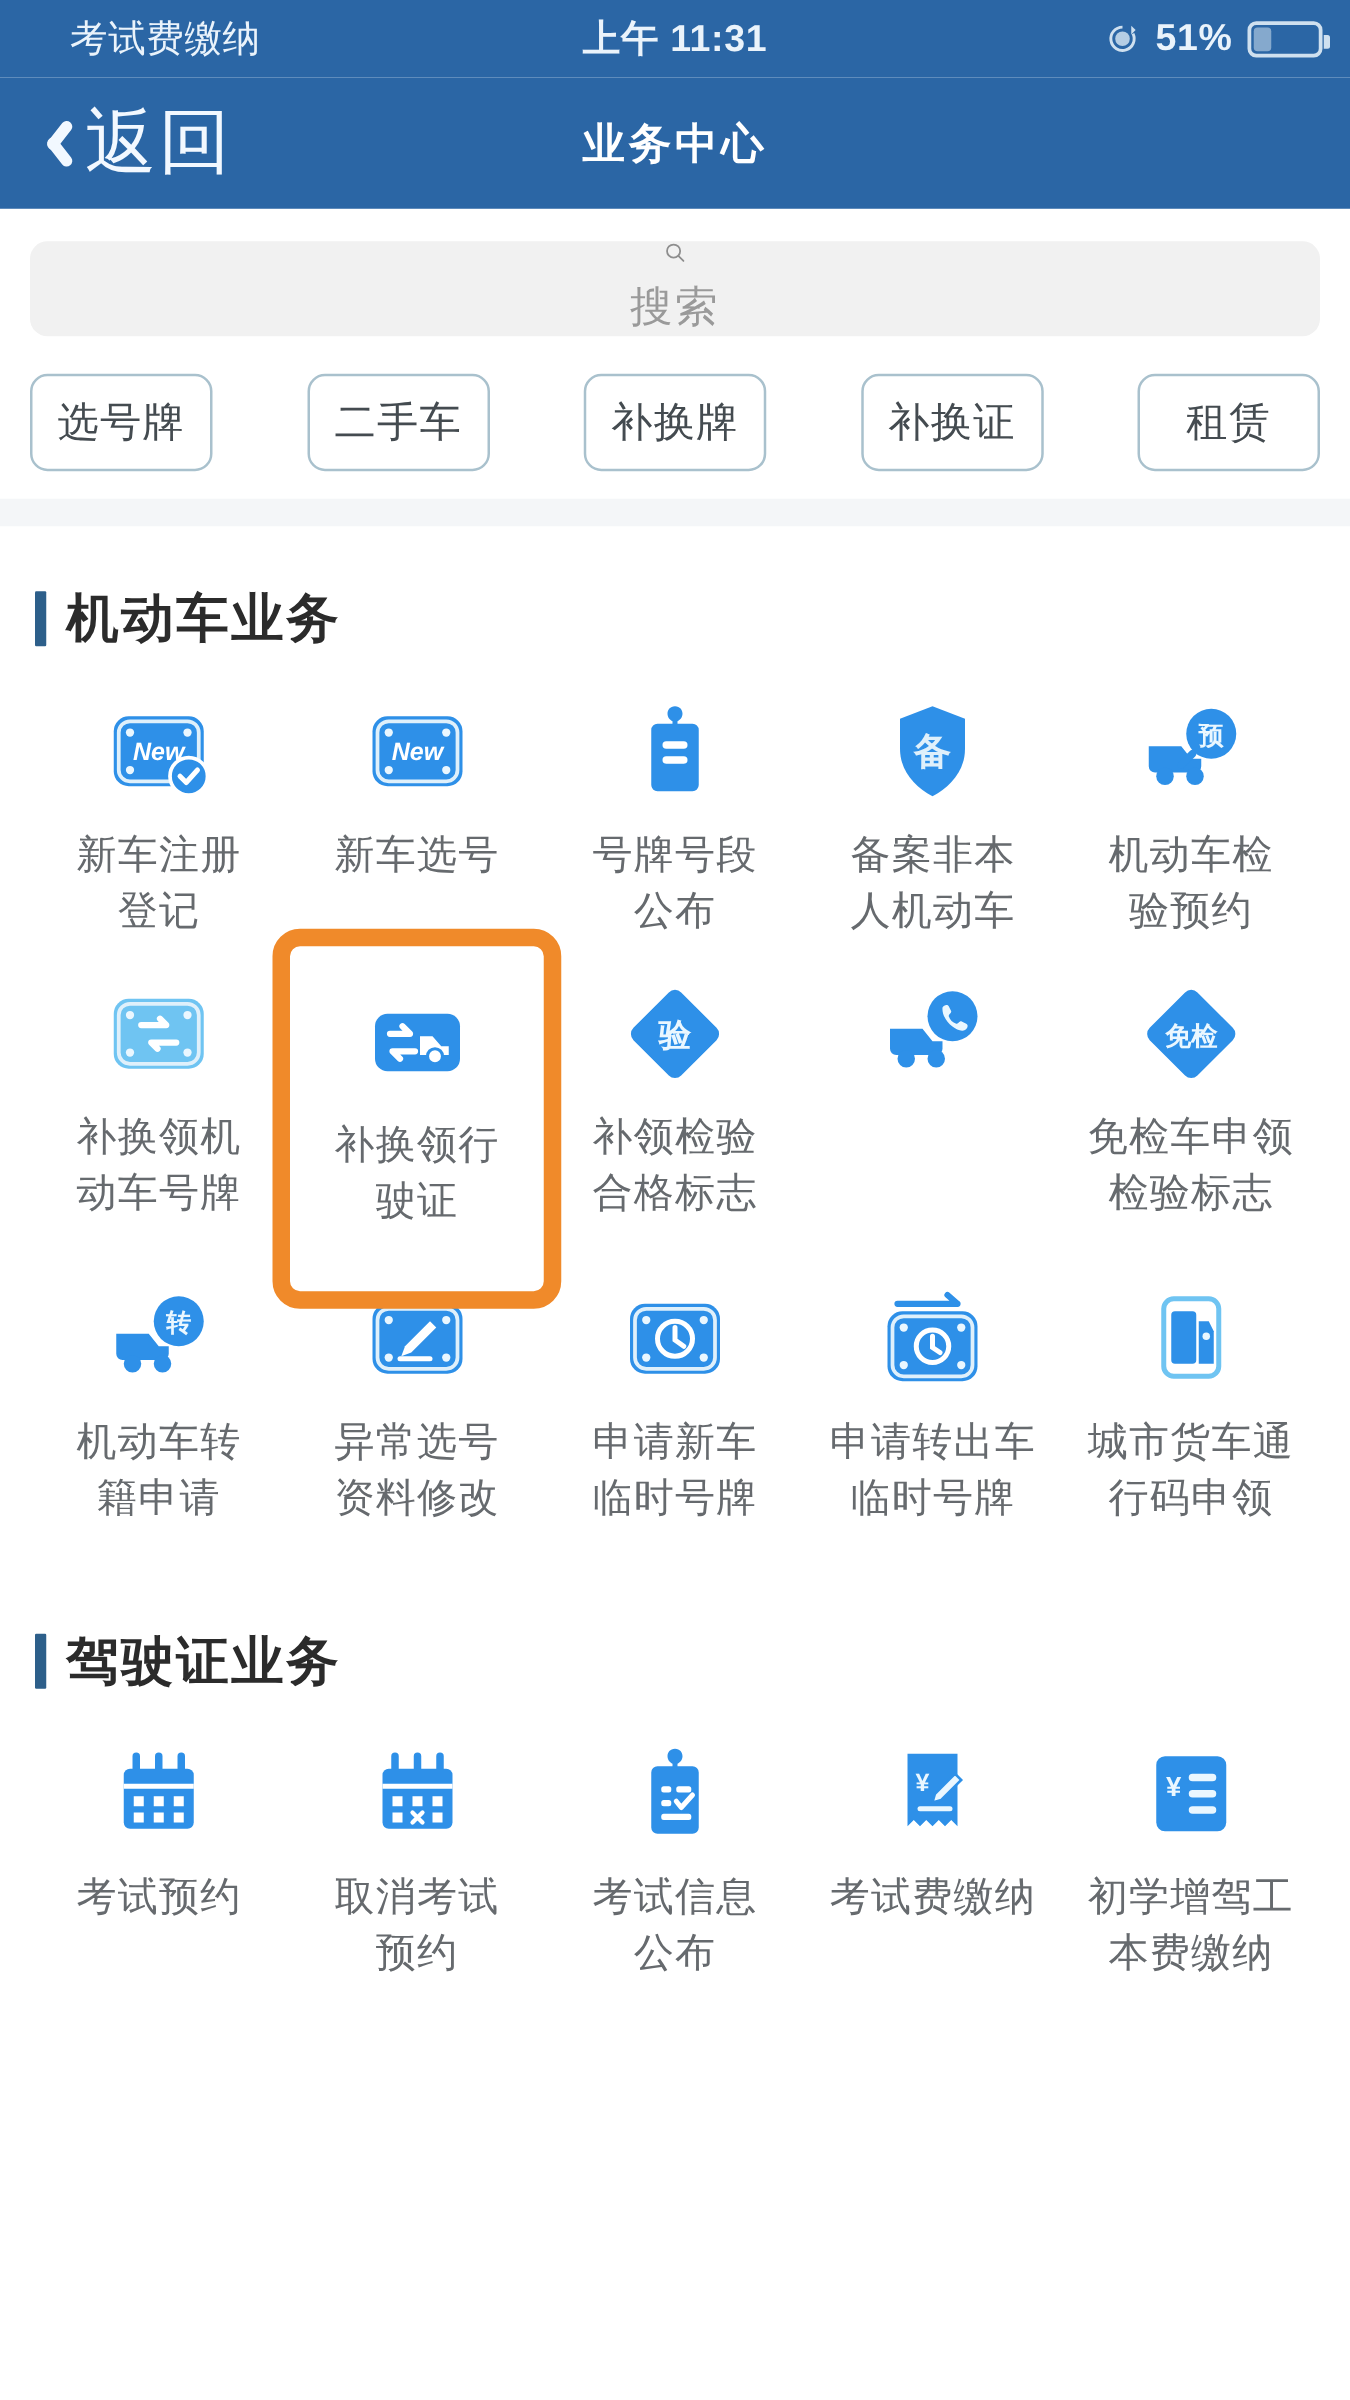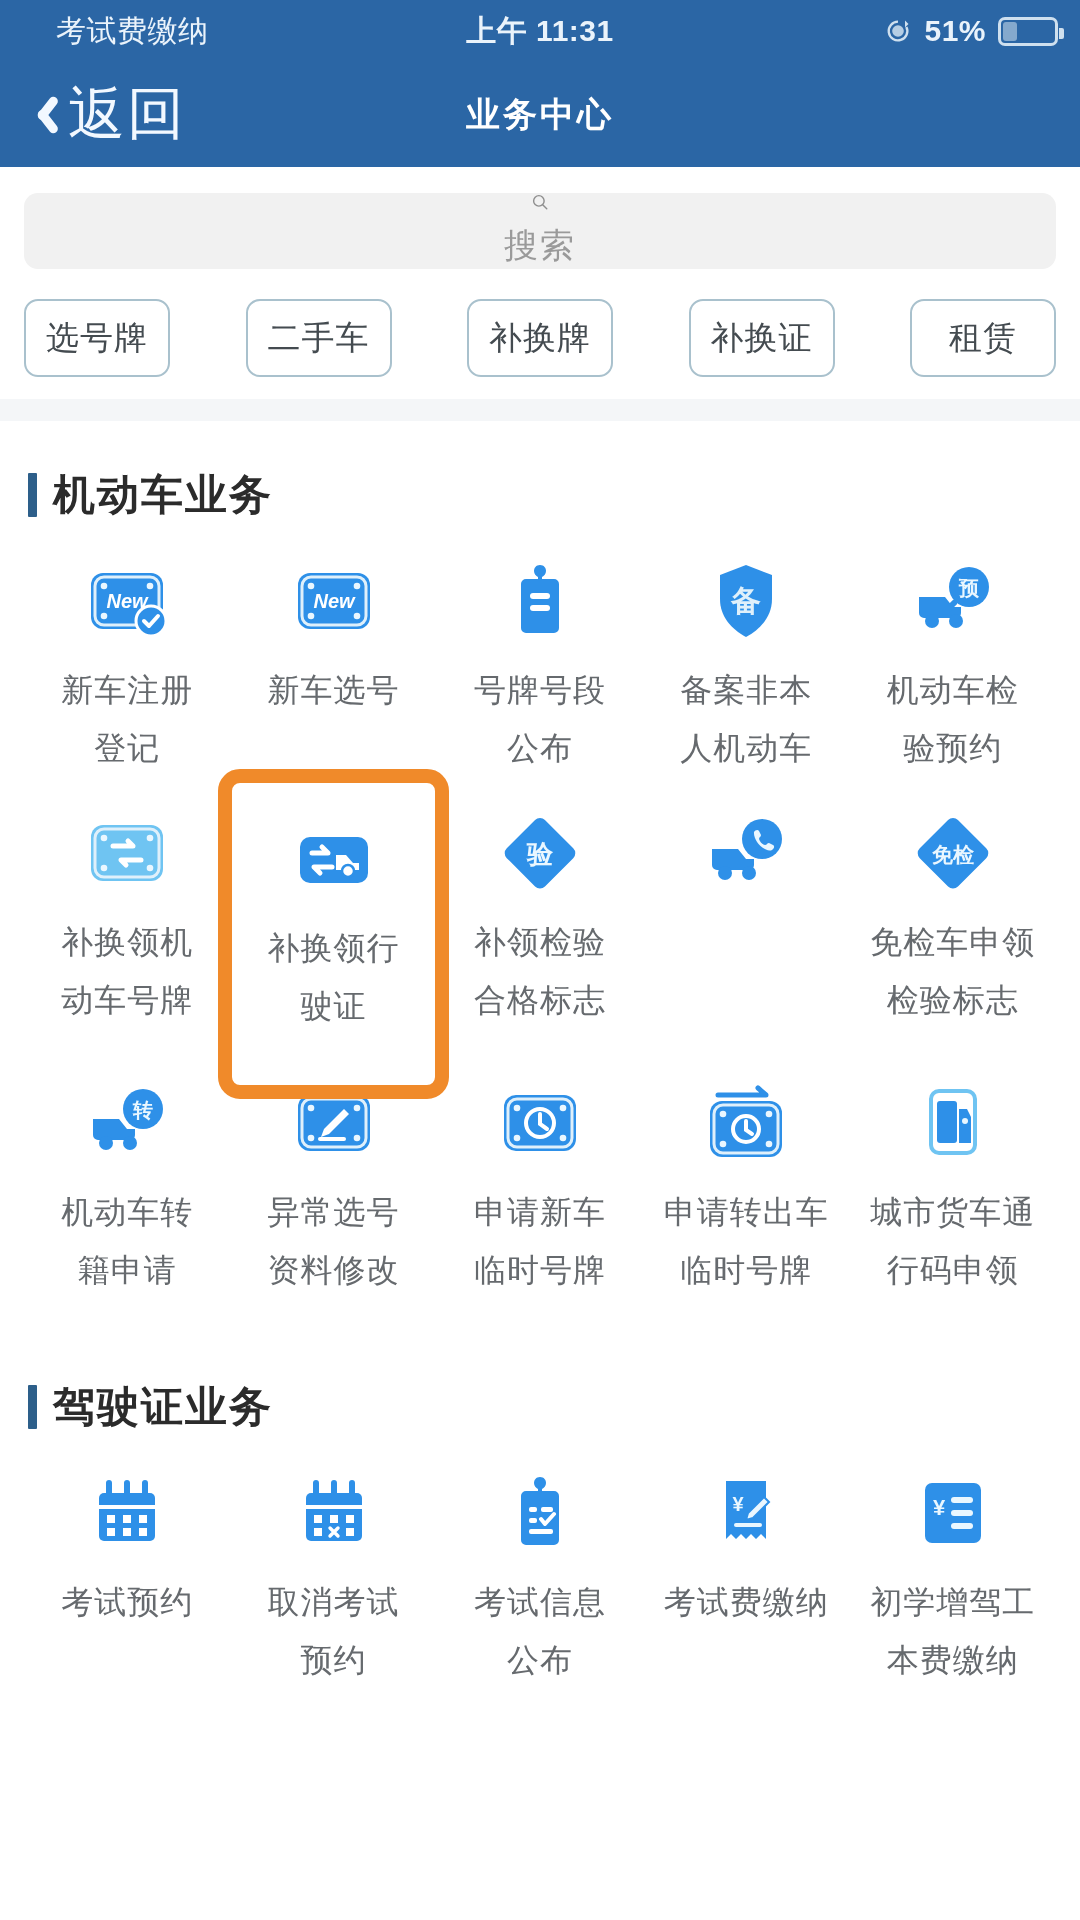--- a/index.html
+++ b/index.html
@@ -73,21 +73,21 @@
   .sec-title{ font-size:42px; font-weight:700; color:#2b2b2b; letter-spacing:2px;}
 
   .grid{ display:flex; flex-wrap:wrap; margin-top:36px; }
   .cell{
     width:20%; display:flex; flex-direction:column; align-items:center;
     margin-bottom:34px; cursor:pointer; position:relative;
   }
   .cell .ico{ width:84px; height:84px; display:flex; align-items:center; justify-content:center; margin-bottom:18px;}
   .cell .ico svg{ display:block; }
   .cell .lbl{
-    font-size:32px; line-height:58px; color:#666a6e; text-align:center;
+    font-size:32px; line-height:45px; color:#666a6e; text-align:center;
     letter-spacing:1px; white-space:pre-line;
   }
   .cell.highlight{
     outline:14px solid #F08A2A; outline-offset:-2px;
     border-radius:10px; background:#fff;
     padding:36px 0 52px 0; margin-top:-30px; margin-bottom:-6px; z-index:5;
   }
 </style>
 </head>
 <body>

